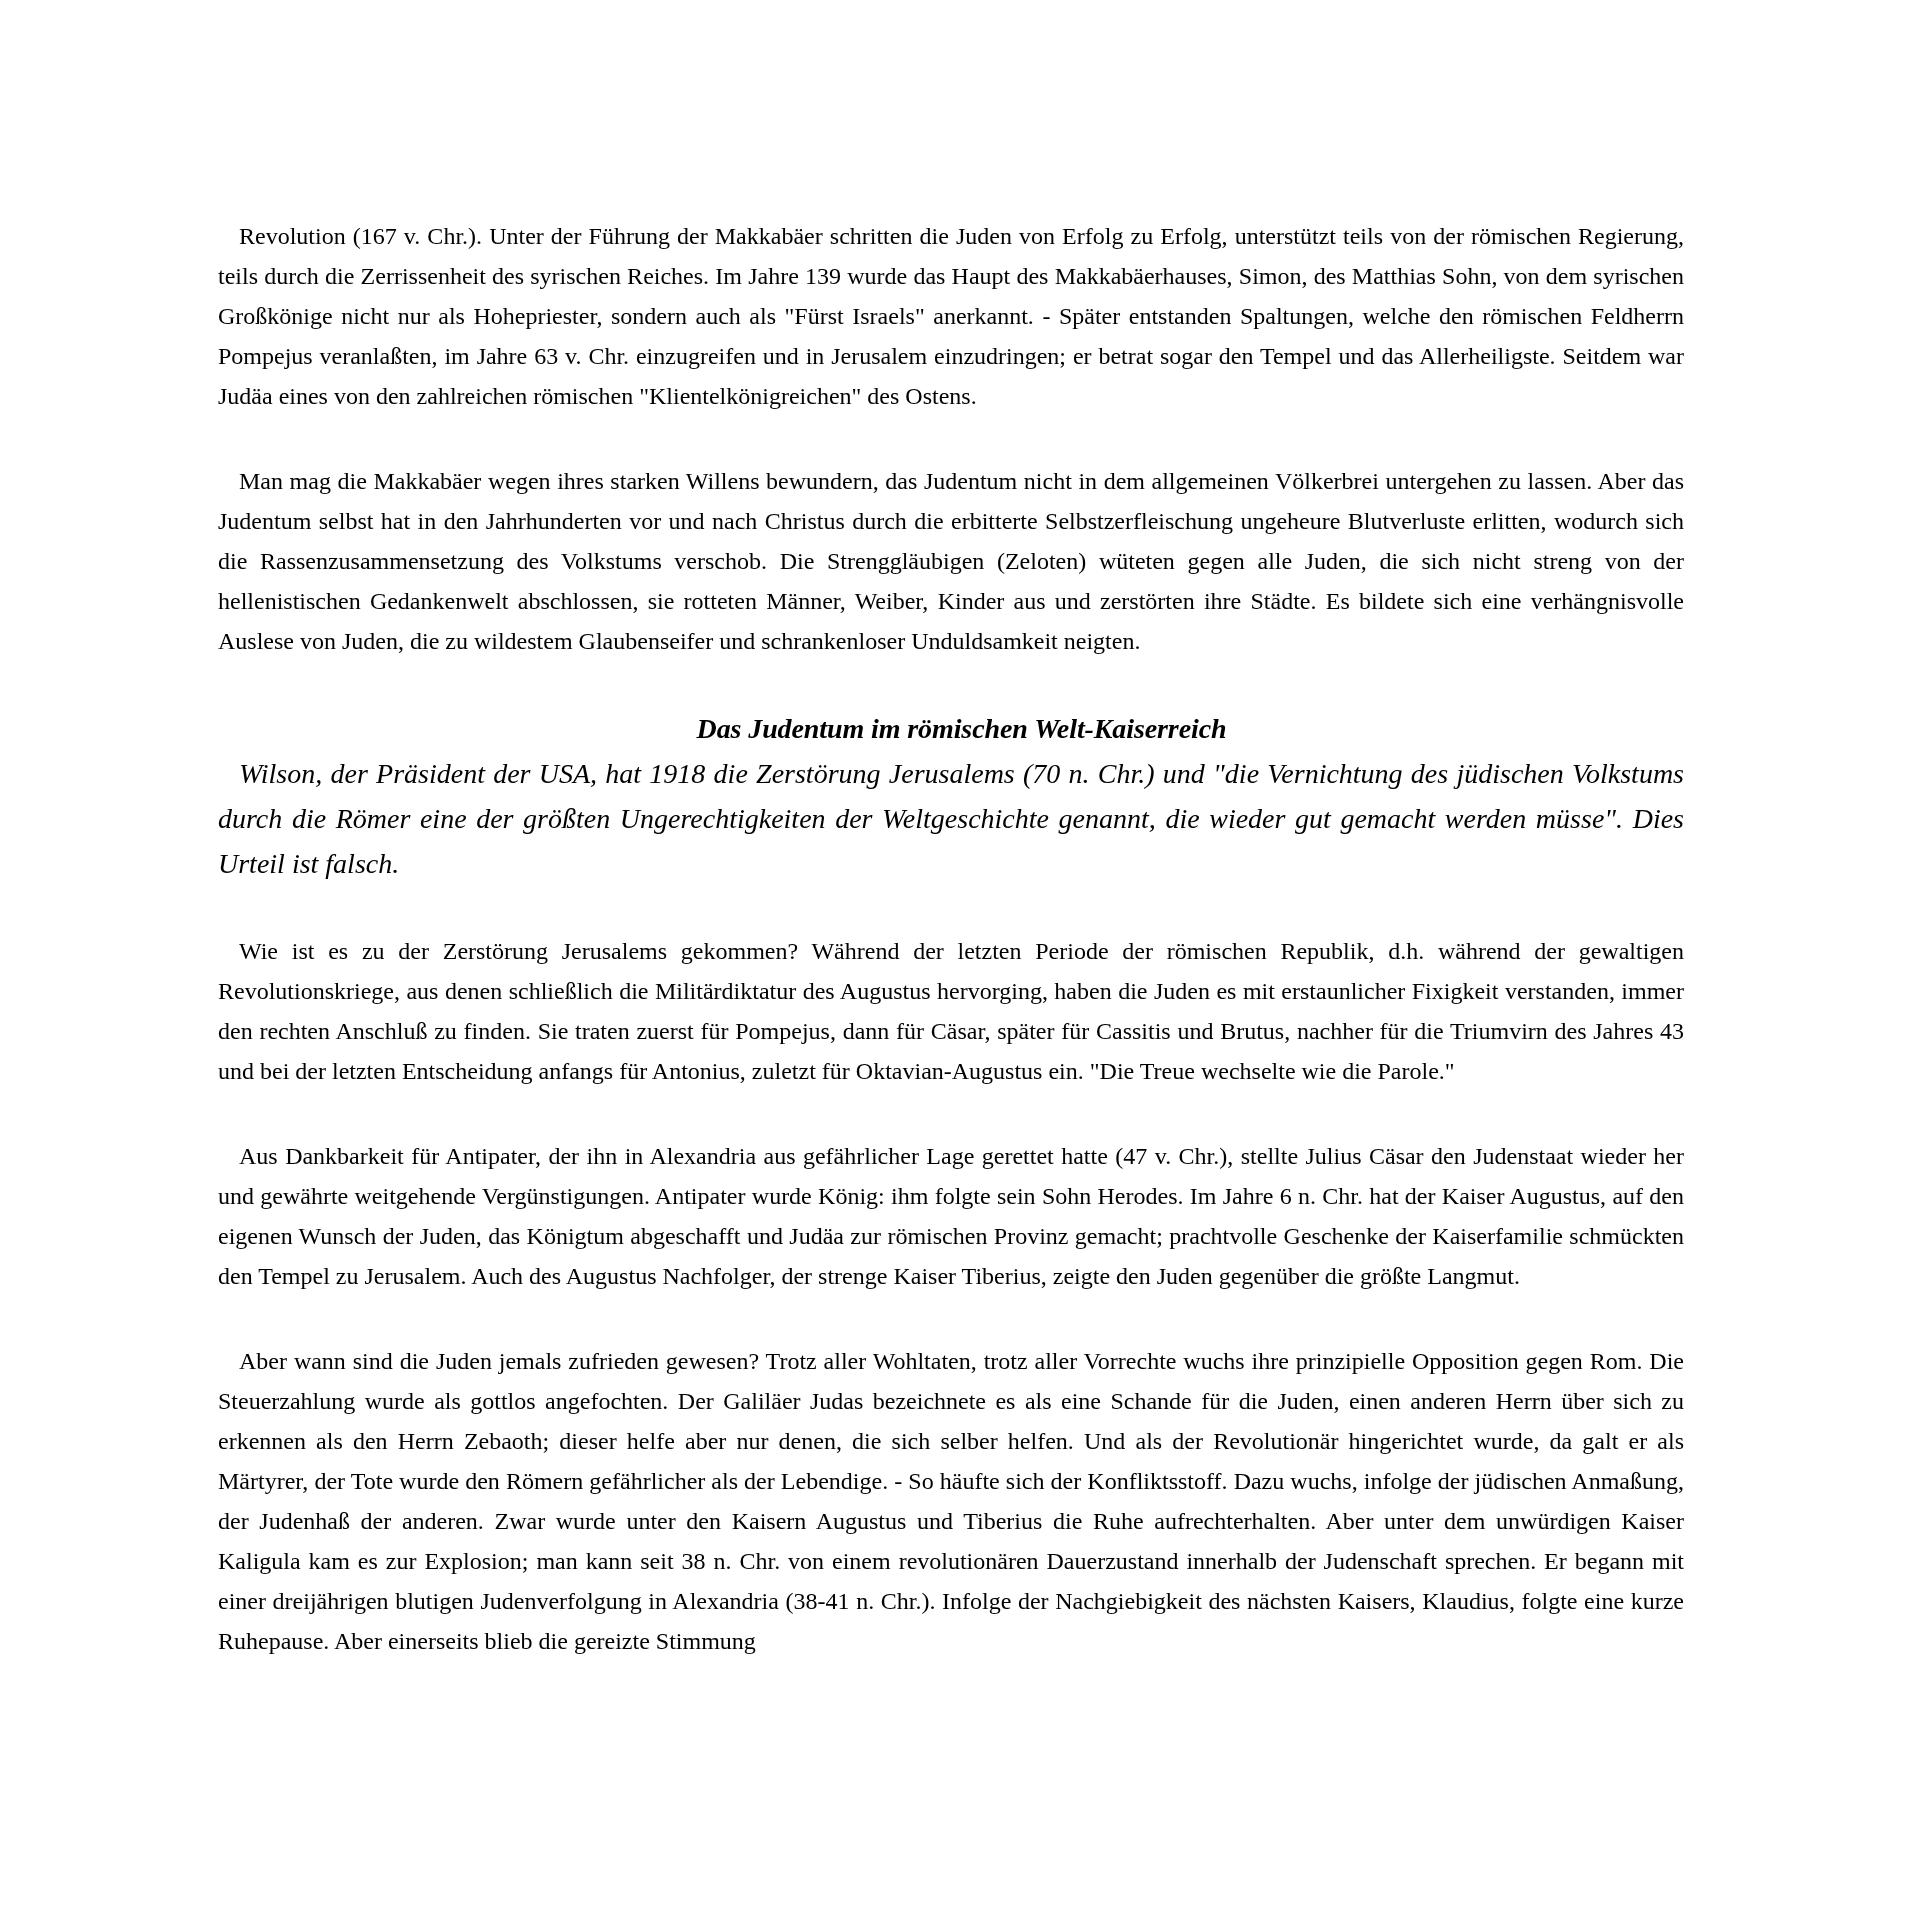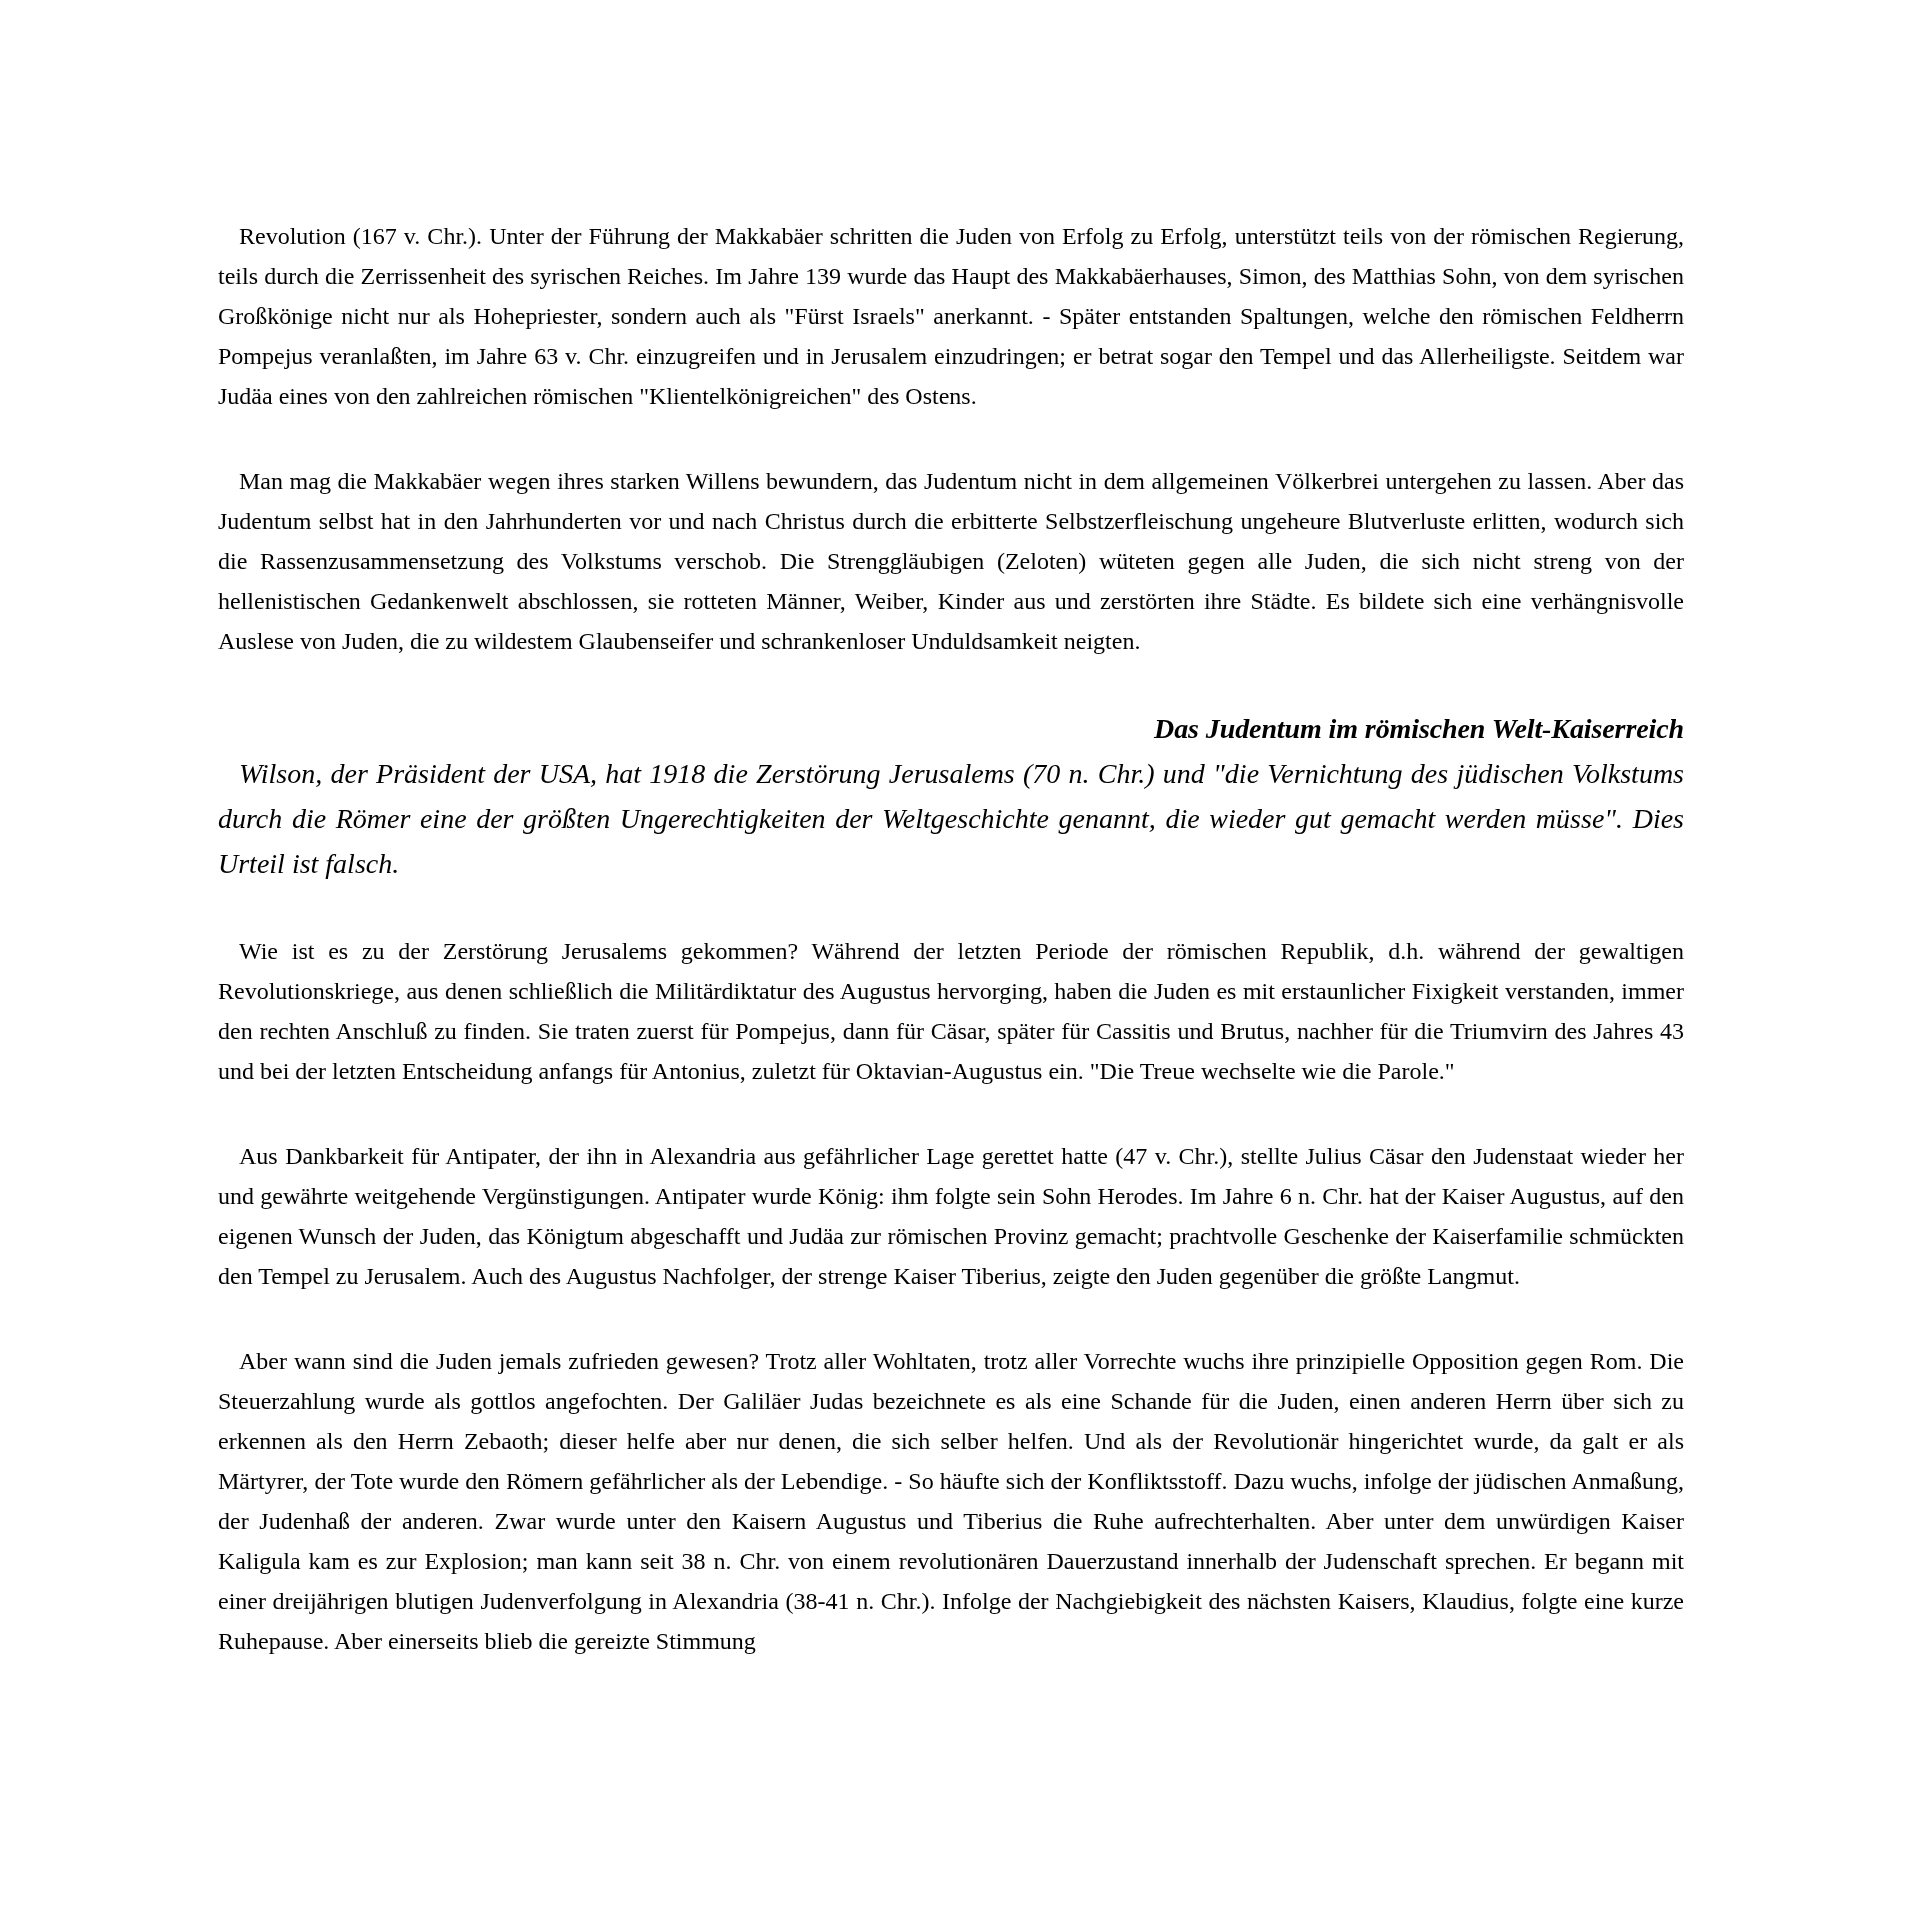--- a/index.html
+++ b/index.html
@@ -34,21 +34,21 @@
   }
   .par-gap {
     height: 45px;
   }
   h2.section-heading {
     margin: 0;
     font-size: 28px;
     line-height: 45px;
     font-weight: bold;
     font-style: italic;
-    text-align: right;
+    text-align: center;
     text-indent: 21px;
     letter-spacing: -0.1px;
   }
   p.quote-par {
     margin: 0;
     font-size: 28px;
     line-height: 45px;
     font-style: italic;
     text-align: justify;
     text-indent: 21px;

